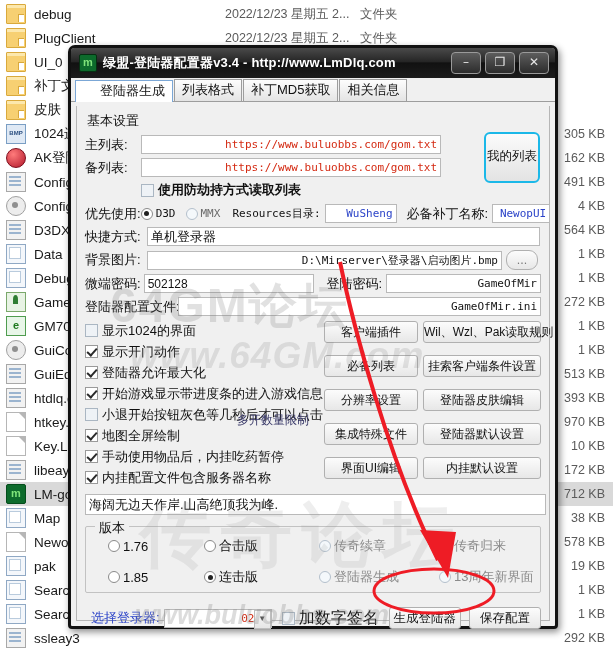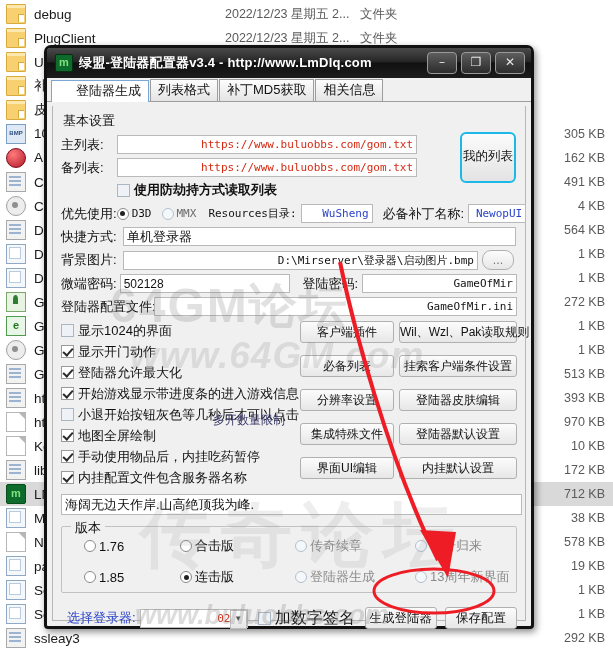--- a/index.html
+++ b/index.html
@@ -57,21 +57,21 @@
   .ico-stack{background:#f4f7fb;border:1px solid #8fa8c4;}
   .ico-stack:after{content:"";position:absolute;left:2px;top:2px;right:4px;bottom:4px;
      background:#fff;border:1px solid #b9cbdd;}
   
   .ico-e{background:#e8f6e8;border:1px solid #4f9c4f;}
   .ico-e:after{content:"e";position:absolute;inset:0;color:#1f7a1f;font-size:11px;
      font-weight:bold;text-align:center;line-height:16px;}
 
   
   #app{
-    position:absolute;left:44px;top:45px;width:490px;height:584px;
+    position:absolute;left:68px;top:45px;width:490px;height:584px;
     background:#f0f0f0;
     border:3px solid #111;
     border-radius:7px 7px 4px 4px;
     box-sizing:border-box;
     box-shadow:2px 3px 7px rgba(0,0,0,.45);
   }
   .titlebar{
     height:30px;
     background:linear-gradient(180deg,#4a4a4a 0%,#262626 45%,#111 50%,#1c1c1c 100%);
     border-radius:3px 3px 0 0;

